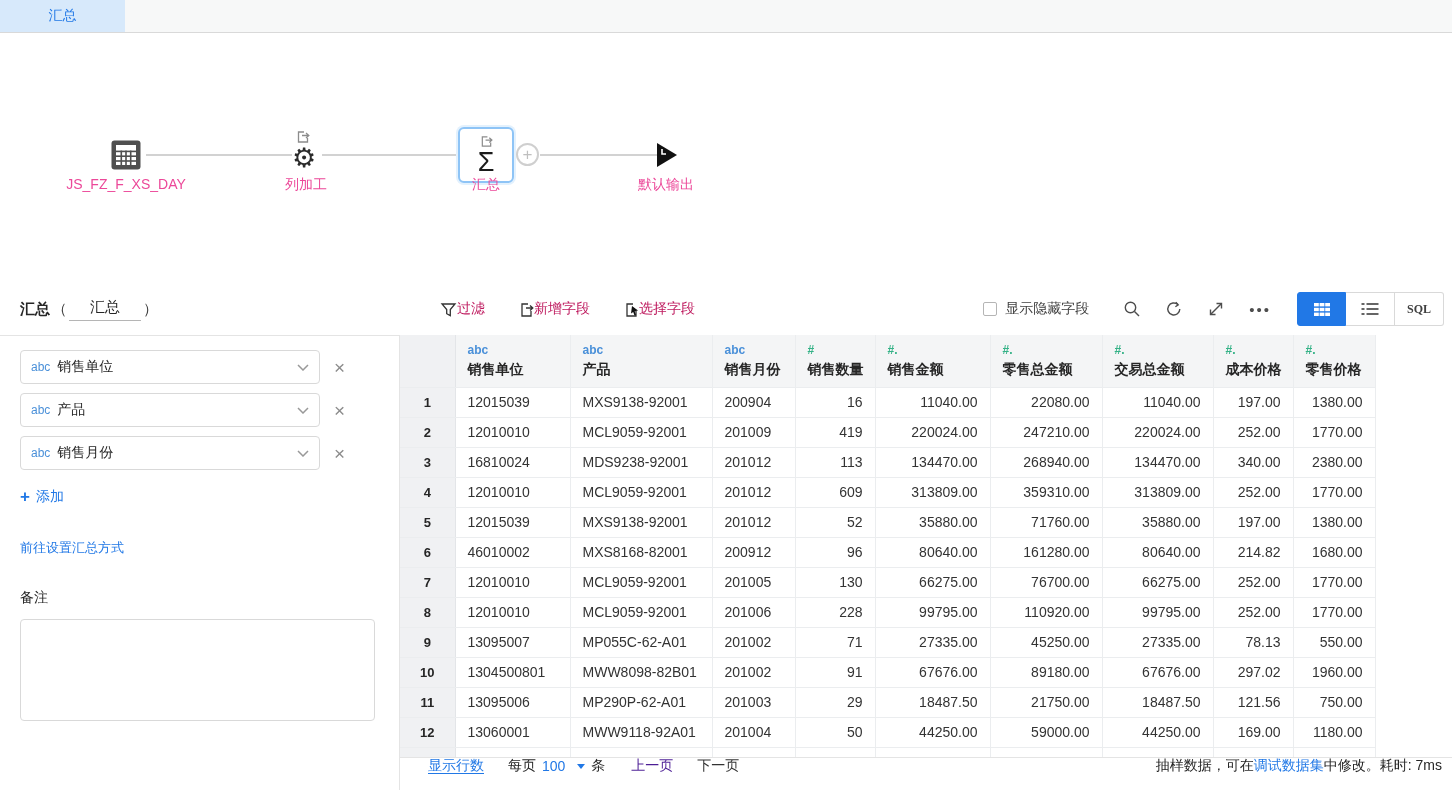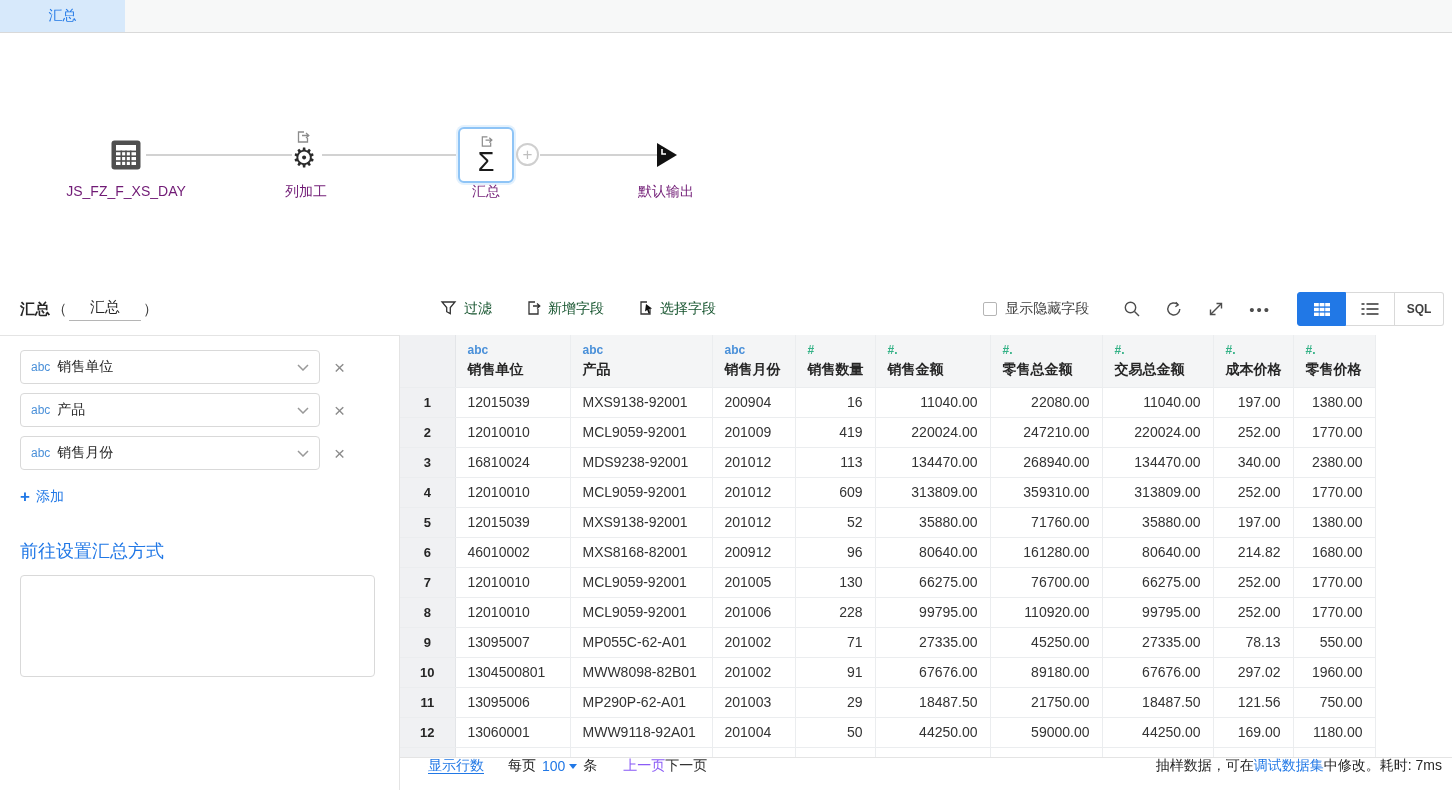--- a/index.html
+++ b/index.html
@@ -6,22 +6,22 @@
   html,body { width:1452px; height:790px; overflow:hidden; background:#fff;
     font-family:"Liberation Sans", sans-serif; color:#262626; }
 
   
   .tabbar { height:33px; background:#f7f8f8; border-bottom:1px solid #d9d9d9; display:flex; }
   .tab { width:125px; height:32px; background:#d7e9fb; color:#2178e6; font-size:14px;
     display:flex; align-items:center; justify-content:center; cursor:pointer; }
 
   
   .canvas { position:relative; height:250px; background:#fff; }
-  .flow-label { position:absolute; transform:translateX(-50%); font-size:14px; color:#701a75;
-    white-space:nowrap; top:150px; }
+  .flow-label { position:absolute; transform:translateX(-50%); font-size:14px; color:#ec4899;
+    white-space:nowrap; top:143px; }
   .edge { position:absolute; height:2px; background:#d2d2d2; top:121px; }
   .node-icon { position:absolute; }
   .sigma-box { position:absolute; left:458px; top:94px; width:56px; height:56px;
     border:2px solid #8ec4f6; border-radius:6px; background:#fff; box-shadow:0 0 0 2px #e3f1fd;
     display:flex; flex-direction:column; align-items:center; justify-content:center; }
   .sigma-box .sigma { font-size:27px; line-height:1; color:#1a1a1a; margin-top:1px; }
   .plus-circle { position:absolute; left:516px; top:110px; width:23px; height:23px; border-radius:50%;
     border:2px solid #cfcfcf; background:#fff; color:#bfbfbf; font-size:17px; line-height:19px;
     text-align:center; z-index:2; }
   .badge-float { position:absolute; }
@@ -38,46 +38,46 @@
     padding-bottom:3px; }
   .lp-body { border-top:1px solid #e4e4e4; border-right:1px solid #e4e4e4; flex:1;
     padding:14px 0 0 20px; }
   .section-label { font-size:14px; color:#262626; margin-bottom:12px; }
   .field-row { display:flex; align-items:center; margin-bottom:9px; }
   .select { width:300px; height:34px; border:1px solid #d9d9d9; border-radius:4px; background:#fff;
     display:flex; align-items:center; padding:0 10px; cursor:pointer; }
   .type-abc { color:#4a90d9; font-size:12px; margin-right:7px; }
   .select .val { font-size:14px; flex:1; }
   .remove-x { margin-left:14px; color:#8c8c8c; font-size:19px; line-height:1; cursor:pointer; }
-  .link { color:#2178e6; font-size:18px; cursor:pointer; }
+  .link { color:#2178e6; font-size:13px; cursor:pointer; }
   .add-link { display:inline-flex; align-items:center; margin:8px 0 0 0; font-size:14px; }
   .add-link .plus { font-weight:bold; font-size:17px; margin-right:6px; }
   .goto-link { display:block; margin-top:32px; }
   .note-label { margin-top:32px; font-size:14px; }
   .note-area { margin-top:12px; width:355px; height:102px; border:1px solid #d9d9d9;
     border-radius:4px; resize:none; font-family:"Liberation Sans",sans-serif; font-size:14px;
     padding:8px; outline:none; }
 
   
   .table-area { flex:1; display:flex; flex-direction:column; min-width:0; }
   .toolbar { height:52px; display:flex; align-items:center; padding:0 8px 0 40px; }
-  .tbtn { display:flex; align-items:flex-start; gap:7px; font-size:14px; color:#14532d;
+  .tbtn { display:flex; align-items:flex-end; font-size:14px; color:#be185d;
     margin-right:34px; cursor:pointer; }
   .tool-right { margin-left:auto; display:flex; align-items:center; }
   .chk-wrap { display:flex; align-items:center; gap:8px; font-size:14px; color:#404040;
     margin-right:22px; cursor:pointer; }
   .checkbox { width:14px; height:14px; border:1px solid #b5b5b5; border-radius:2px; background:#fff; }
   .icon-btn { width:18px; height:18px; margin:0 12px; cursor:pointer; display:flex;
     align-items:center; justify-content:center; }
   .dots { color:#4d4d4d; font-size:15px; letter-spacing:2px; margin:0 12px; cursor:pointer; }
   .view-group { display:flex; margin-left:14px; }
   .vbtn { width:49px; height:34px; border:1px solid #d9d9d9; background:#fff; display:flex;
     align-items:center; justify-content:center; cursor:pointer; font-size:12px; font-weight:bold;
     color:#404040; }
-  .vbtn + .vbtn { border-left:none; }
+  .vbtn + .vbtn { border-left:none;font-family:Liberation Serif, serif; }
   .vbtn.first { border-radius:3px 0 0 3px; }
   .vbtn.last { border-radius:0 3px 3px 0; }
   .vbtn.active { background:#2178e6; border-color:#2178e6; }
 
   
   .grid-wrap { height:422px; overflow:hidden; }
   table.grid { border-collapse:collapse; table-layout:fixed; }
   .grid th, .grid td { border-right:1px solid #ebedef; border-bottom:1px solid #ebedef;
     overflow:hidden; white-space:nowrap; }
   .grid th { background:#f4f5f6; text-align:left; vertical-align:middle; padding:6px 10px 6px 12px;
@@ -90,24 +90,24 @@
   .grid td { height:30px; font-size:14px; color:#333; padding:0 12px; background:#fff; }
   .grid td.ta-l { text-align:left; }
   .grid td.ta-r { text-align:right; }
 
   
   .tfooter { height:16px; border-top:1px solid #e4e4e4; display:flex; align-items:center;
     font-size:14px; padding:0 10px 0 28px; background:#fff; }
   .rows-link { color:#2178e6; text-decoration:underline; text-underline-offset:3px; cursor:pointer;
     margin-right:24px; }
   .per-page { display:flex; align-items:center; gap:6px; margin-right:26px; }
-  .pp-val { color:#2178e6; cursor:pointer; display:inline-flex; align-items:center; gap:4px; }
+  .pp-val { color:#2178e6; cursor:pointer; display:inline-flex; align-items:center; gap:12px; }
   .caret-down { width:0; height:0; border-left:4px solid transparent; border-right:4px solid transparent;
     border-top:5px solid #2178e6; display:inline-block; margin-top:2px; }
-  .pg-prev { color:#8b5cf6; cursor:default; }
+  .pg-prev { color:#4c1d95; margin-right:24px; cursor:default; }
   .pg-next { color:#333; cursor:pointer; }
   .sample { margin-left:auto; color:#262626; }
   .sample a { color:#2178e6; text-decoration:none; cursor:pointer; }
   svg { display:block; }
 </style>
 </head>
 <body>
 
 <div class="tabbar">
   <div class="tab">
@@ -224,20 +224,21 @@
         <span class="remove-x">×</span>
       </div>
 
       <a class="link add-link">
         <span class="plus">+</span>
         <span>添加</span>
       </a>
 
       <a class="link goto-link">前往设置汇总方式</a>
 
+      <div class="note-label">备注</div>
       <textarea class="note-area" style=""></textarea>
     </div>
   </div>
 
   <div class="table-area">
 
     <div class="toolbar">
       <div class="tbtn">
         <span>
           <svg width="17" height="16" viewBox="0 0 17 16" fill="none" stroke="#333" stroke-width="1.3">

